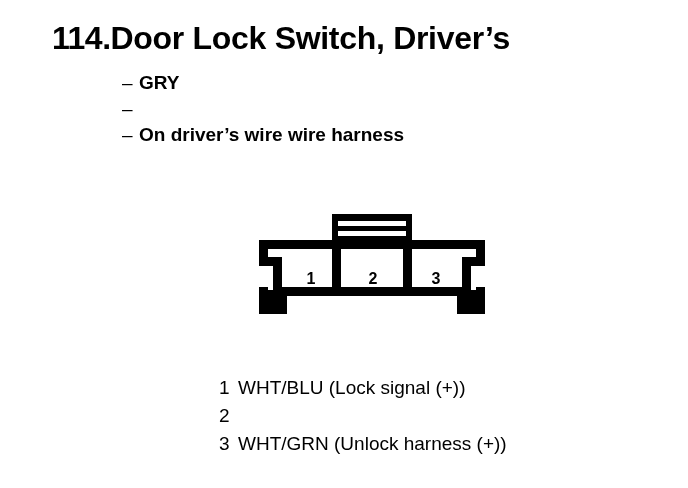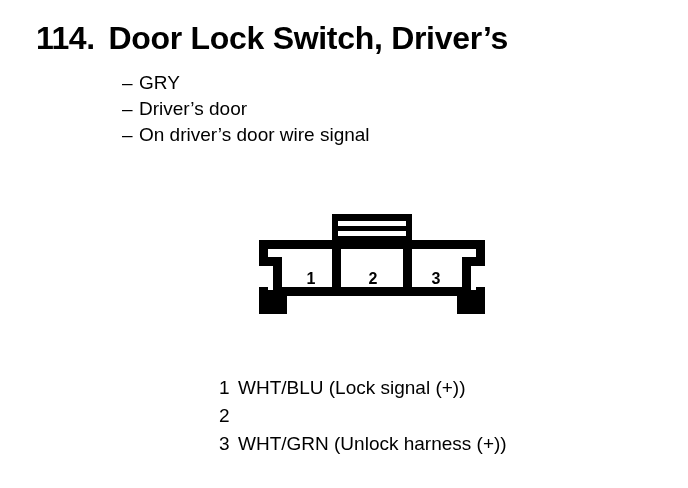--- a/index.html
+++ b/index.html
@@ -14,35 +14,34 @@
     position: relative;
     overflow: hidden;
     font-family: "Liberation Sans", sans-serif;
     color: #000000;
     -webkit-font-smoothing: none;
   }
 
   
   .title-row {
     position: absolute;
-    left: 36px;
+    left: 52px;
     top: 20px;
     display: flex;
     align-items: baseline;
     white-space: nowrap;
   }
   .title-number {
     font-size: 32px;
     font-weight: bold;
     letter-spacing: -0.5px;
   }
   .title-text {
     font-size: 32px;
     font-weight: bold;
-    margin-left: 14px;
     letter-spacing: -0.3px;
   }
 
   
   .attr-list {
     position: absolute;
     left: 122px;
     top: 70px;
     list-style: none;
     margin: 0;
@@ -52,21 +51,21 @@
     font-size: 19px;
     line-height: 26px;
     white-space: nowrap;
     display: flex;
   }
   .attr-dash {
     display: inline-block;
     width: 17px;
     flex: 0 0 auto;
   }
-  .attr-label { display: inline-block; }
+  .attr-label { display: inline-block; font-weight: bold; }
 
   
   .connector {
     position: absolute;
     left: 259px;
     top: 214px;
     width: 226px;
     height: 100px;
   }
   .connector svg { display: block; }
@@ -113,25 +112,24 @@
   <span class="title-text">Door Lock Switch, Driver’s</span>
 </div>
 
 <ul class="attr-list">
   <li class="attr-item">
     <span class="attr-dash">–</span>
     <span class="attr-label">GRY</span>
   </li>
   <li class="attr-item">
     <span class="attr-dash">–</span>
-    <span class="attr-label">Driver’s door</span>
   </li>
   <li class="attr-item">
     <span class="attr-dash">–</span>
-    <span class="attr-label">On driver’s door wire signal</span>
+    <span class="attr-label">On driver’s wire wire harness</span>
   </li>
 </ul>
 
 <div class="connector">
   <svg width="226" height="100" viewBox="0 0 226 100">
 
     <path d="M 0 26
              L 226 26
              L 226 52
              L 212 52

